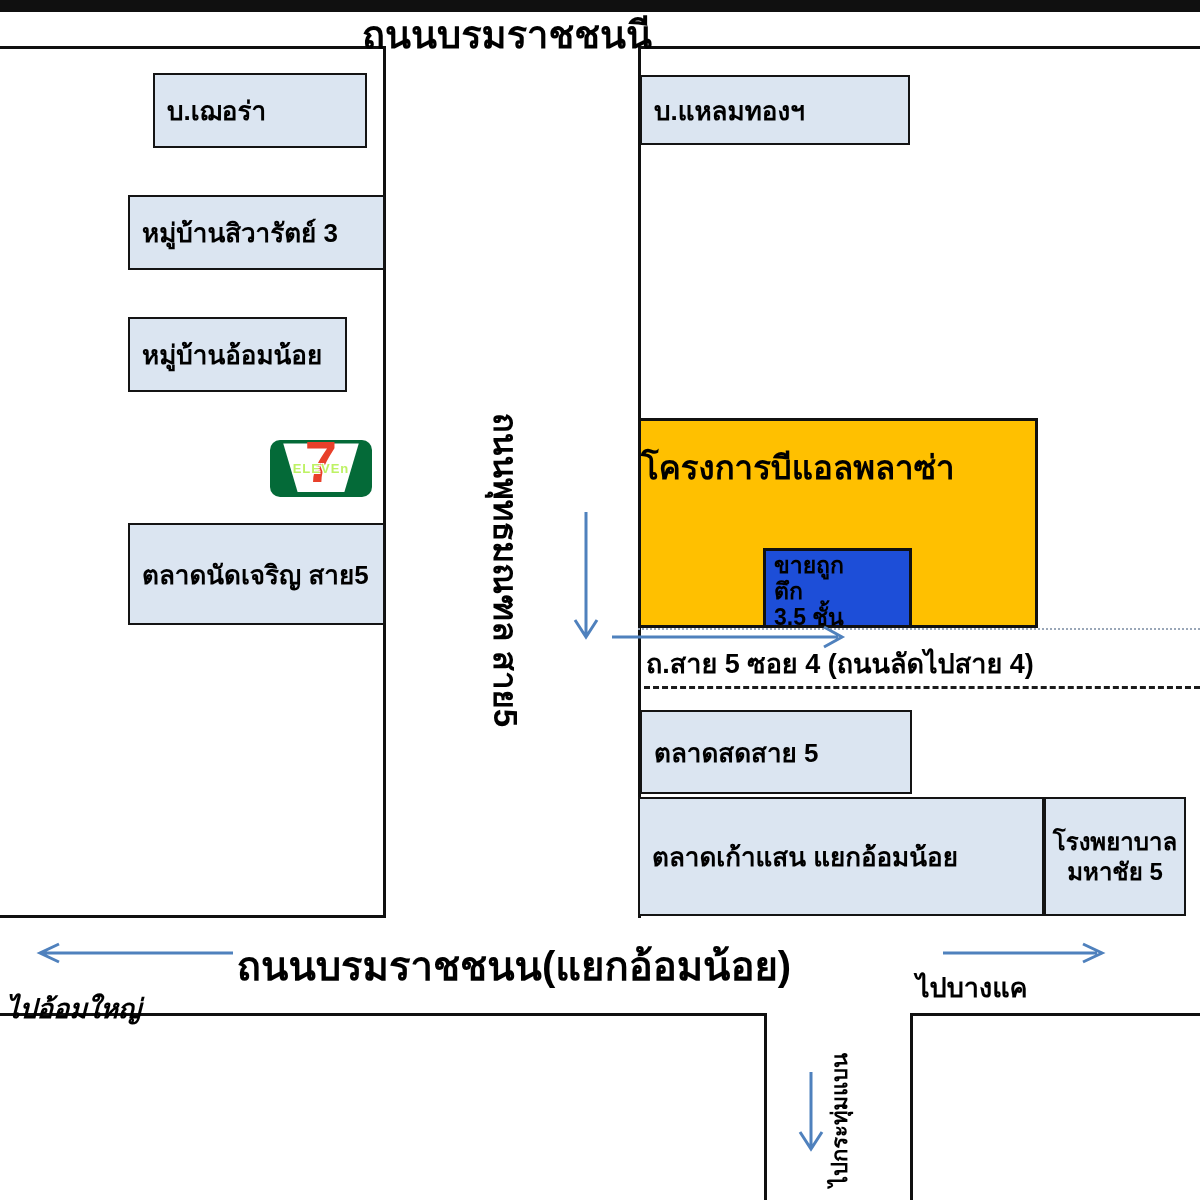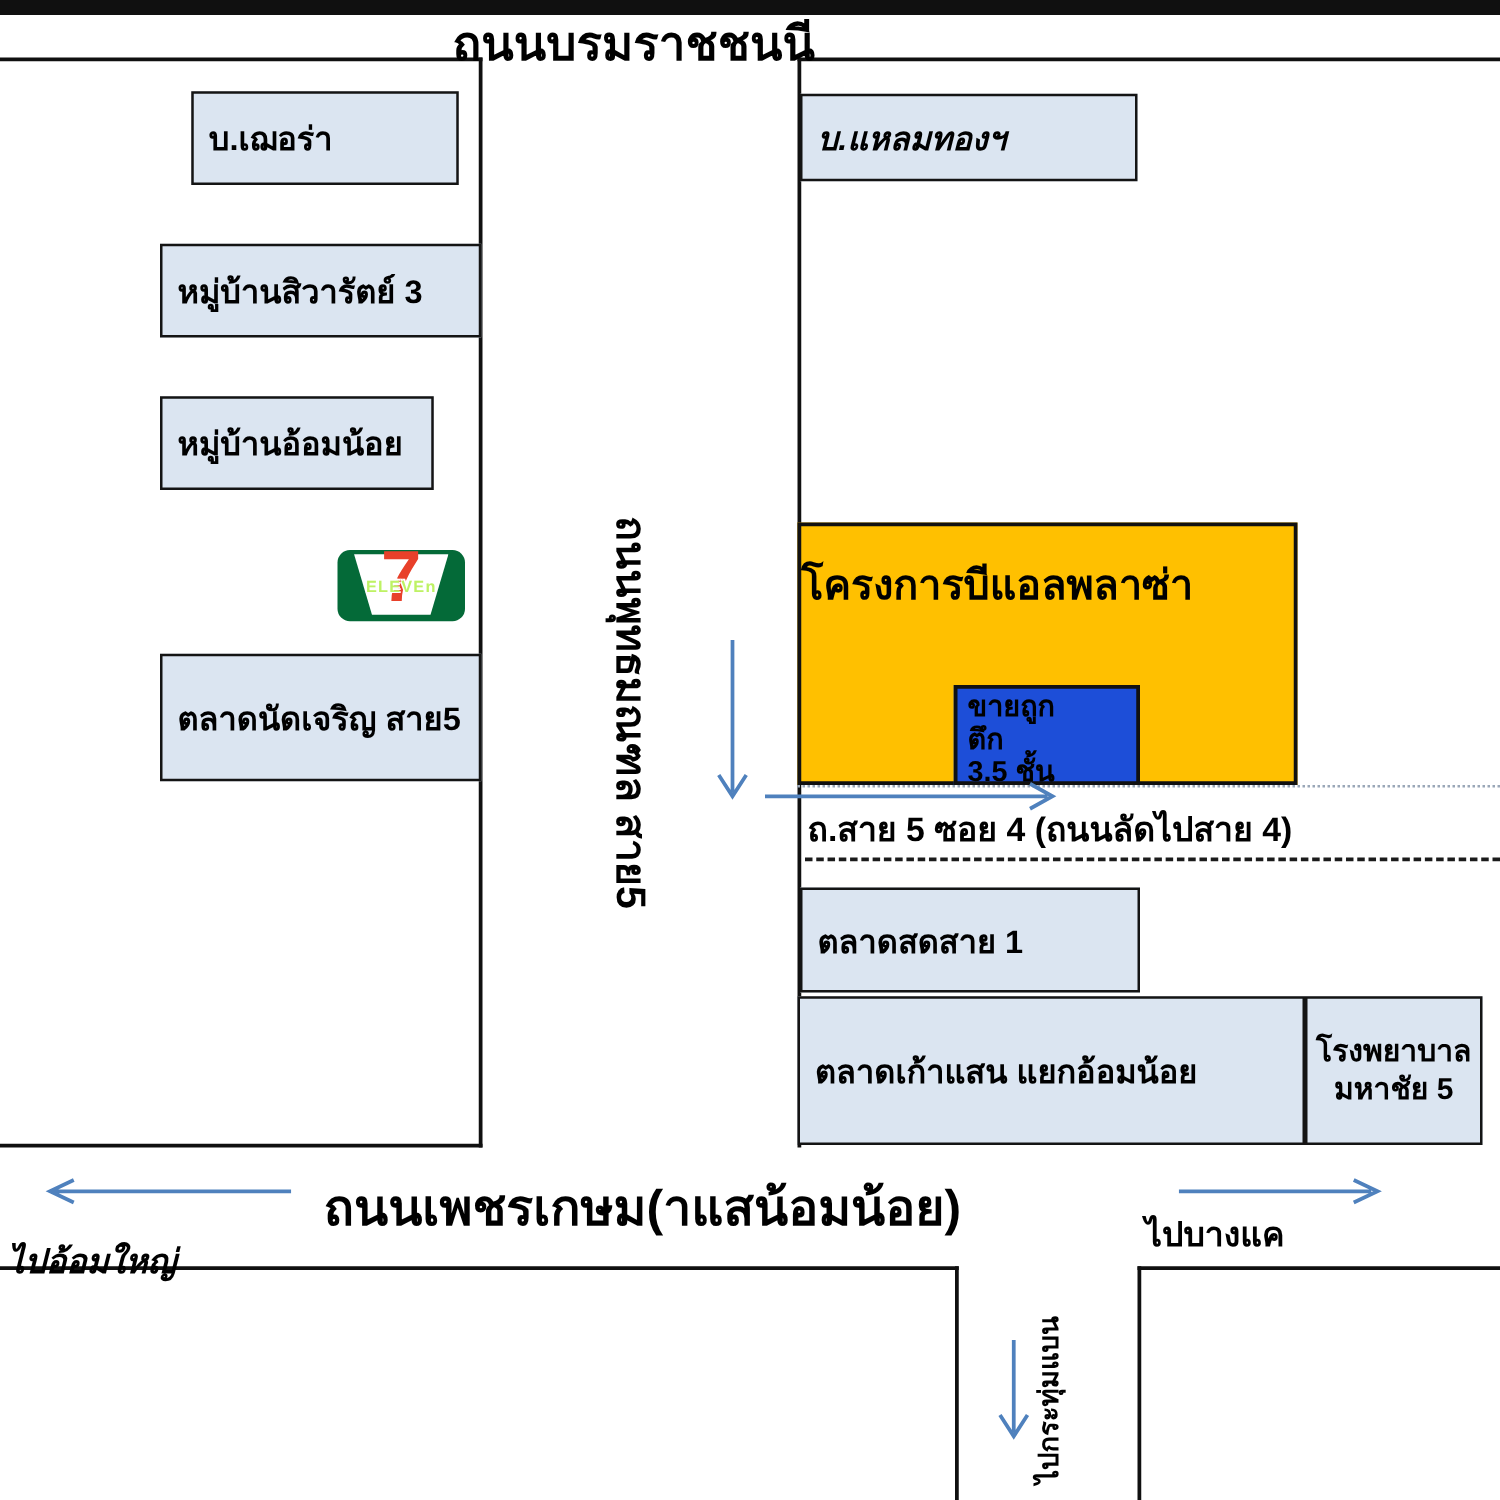--- a/index.html
+++ b/index.html
@@ -22,21 +22,21 @@
   
   .pbox{
     position:absolute;background:#dbe5f1;border:2px solid #141414;
     display:flex;align-items:center;padding-left:12px;box-sizing:border-box;
     font-size:26px;font-weight:600;white-space:nowrap;
   }
   .b-chera{left:128px;top:73px;width:214px;height:75px;margin-left:25px;}
   .b-siwarat{left:128px;top:195px;width:257px;height:75px;}
   .b-omnoi{left:128px;top:317px;width:219px;height:75px;}
   .b-market5{left:128px;top:523px;width:257px;height:102px;}
-  .b-laemthong{left:640px;top:75px;width:270px;height:70px;font-style:italic;}
+  .b-laemthong{left:640px;top:75px;width:270px;height:70px;}
   .b-freshmarket{left:640px;top:710px;width:272px;height:84px;}
   .b-kaosan{left:638px;top:797px;width:406px;height:119px;}
   .b-hospital{
     left:1044px;top:797px;width:142px;height:119px;
     flex-direction:column;justify-content:center;padding:0;font-size:24px;line-height:1.25;
   }
   
   .plaza{
     position:absolute;left:638px;top:418px;width:400px;height:210px;
     background:#ffc000;border:3px solid #111;box-sizing:border-box;
@@ -91,21 +91,21 @@
   <div class="line l-top-right"></div>
   <div class="line l-left-edge"></div>
   <div class="line l-right-edge"></div>
   <div class="line l-left-bottom"></div>
   <div class="line l-bl-top"></div>
   <div class="line l-bl-right"></div>
   <div class="line l-br-top"></div>
   <div class="line l-br-left"></div>
 
   <div class="big-title t-top">ถนนบรมราชชนนี</div>
-  <div class="big-title t-pk">ถนนเพชรเกษม(าแสน้อมน้อย)</div>
+  <div class="big-title t-pk">ถนนบรมราชชนน(แยกอ้อมน้อย)</div>
   <div class="vlabel v-sai5">ถนนพุทธมณฑล สาย5</div>
   <div class="vlabel v-south">ไปกระทุ่มแบน</div>
   <div class="dir-label d-omyai">ไปอ้อมใหญ่</div>
   <div class="dir-label d-bangkhae">ไปบางแค</div>
 
   <div class="pbox b-chera">บ.เฌอร่า</div>
   <div class="pbox b-siwarat">หมู่บ้านสิวารัตย์ 3</div>
   <div class="pbox b-omnoi">หมู่บ้านอ้อมน้อย</div>
   <div class="pbox b-market5">ตลาดนัดเจริญ สาย5</div>
 
@@ -124,21 +124,21 @@
   <div class="sale">
     <div>ขายถูก</div>
     <div>ตึก</div>
     <div>3.5 ชั้น</div>
   </div>
 
   <div class="dotline"></div>
   <div class="soi-label">ถ.สาย 5 ซอย 4 (ถนนลัดไปสาย 4)</div>
   <div class="dashline"></div>
 
-  <div class="pbox b-freshmarket">ตลาดสดสาย 1</div>
+  <div class="pbox b-freshmarket">ตลาดสดสาย 5</div>
   <div class="pbox b-kaosan">ตลาดเก้าแสน แยกอ้อมน้อย</div>
   <div class="pbox b-hospital">
     <div>โรงพยาบาล</div>
     <div>มหาชัย 5</div>
   </div>
 
   <svg class="arr a-mid-down" width="32" height="142" viewBox="0 0 32 142">
     <path d="M16 2 V124 M5 110 L16 127 L27 110" stroke="#4f81bd" stroke-width="3" fill="none"></path>
   </svg>
   <svg class="arr a-soi-right" width="238" height="26" viewBox="0 0 238 26">

